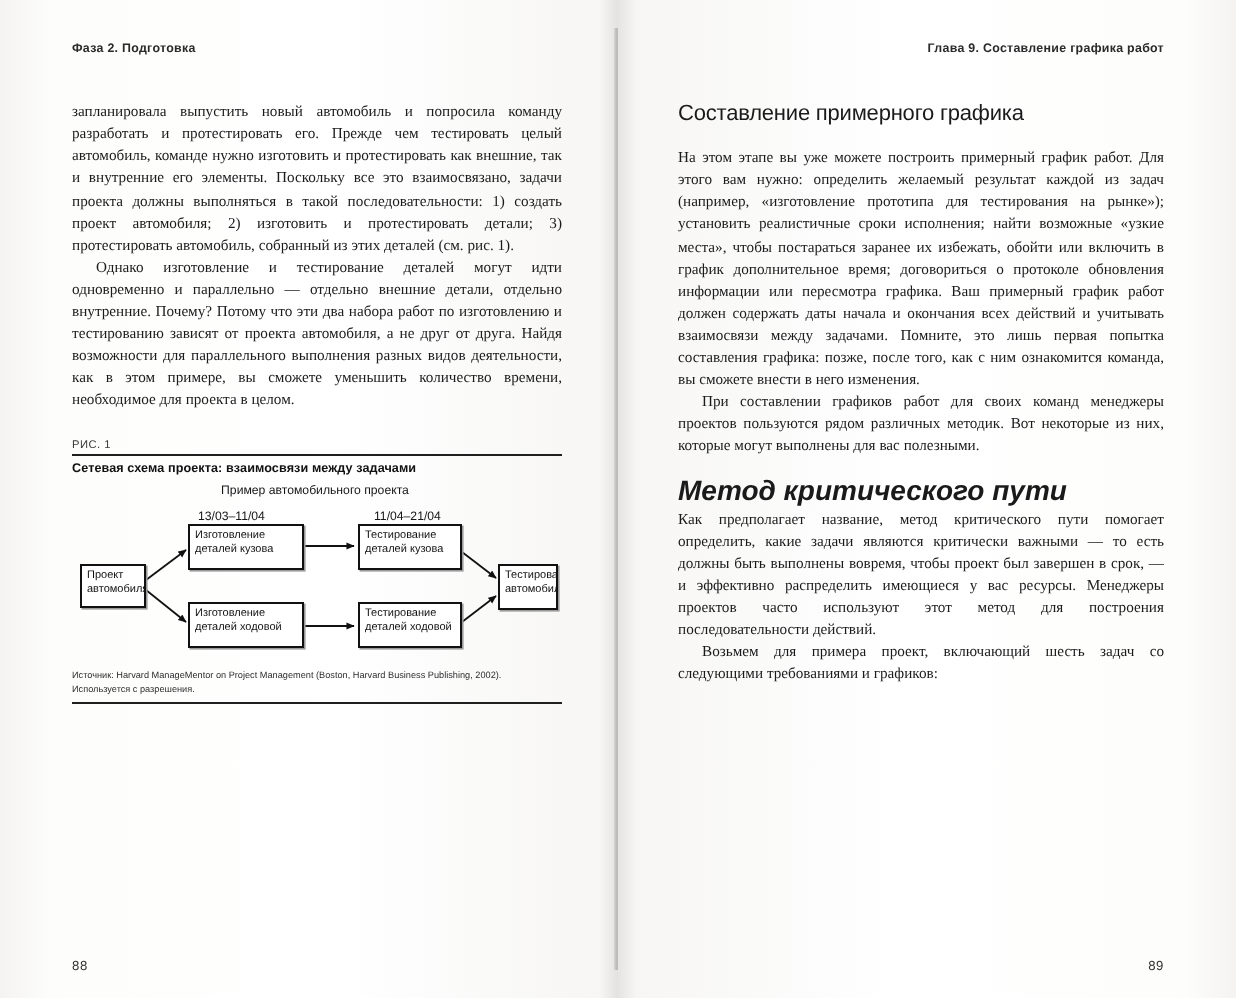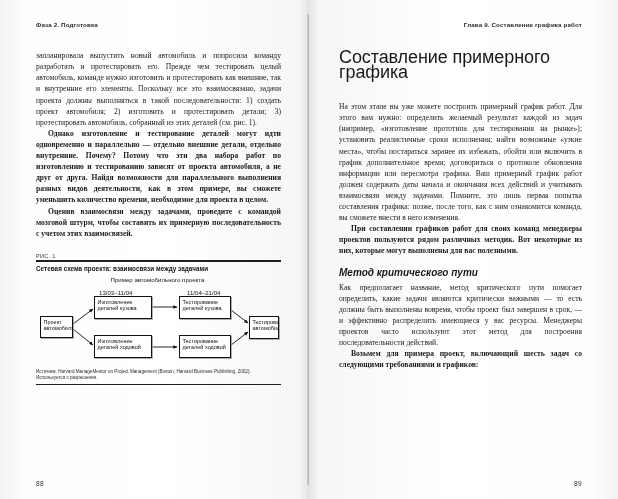--- a/index.html
+++ b/index.html
@@ -63,34 +63,33 @@
     margin: 0;
     font-size: 7.6px;
     line-height: 11.1px;
     text-align: justify;
     color: #1b1b1b;
     text-indent: 0;
     hyphens: none;
   }
   p.body.indent {
     text-indent: 12px;
-    font-weight: bold;
   }
   h1.chapter-title {
-    margin: 0 0 21px 0;
-    font-size: 18px;
+    margin: 0 0 8px 0;
+    font-size: 11px;
     font-weight: normal;
     font-family: "Liberation Sans", sans-serif;
     color: #1a1a1a;
     letter-spacing: -0.1px;
     line-height: 15px;
   }
   h2.subhead {
     margin: 11px 0 4px 0;
-    font-size: 10px;
+    font-size: 14px;
     font-weight: bold;
     font-style: italic;
     font-family: "Liberation Sans", sans-serif;
     color: #1a1a1a;
     line-height: 10px;
   }
   .fig-block {
     margin-top: 14px;
   }
   .fig-label {
@@ -184,21 +183,20 @@
 </head>
 <body>
 
 <div class="spread">
 
   <div class="page page-left">
     <div class="running-head">Фаза 2.  Подготовка</div>
 
     <p class="body">запланировала выпустить новый автомобиль и попросила команду разработать и протестировать его. Прежде чем тестировать целый автомобиль, команде нужно изготовить и протестировать как внешние, так и внутренние его элементы. Поскольку все это взаимосвязано, задачи проекта должны выполняться в такой последовательности: 1) создать проект автомобиля; 2) изготовить и протестировать детали; 3) протестировать автомобиль, собранный из этих деталей (см. рис. 1).</p>
     <p class="body indent">Однако изготовление и тестирование деталей могут идти одновременно и параллельно — отдельно внешние детали, отдельно внутренние. Почему? Потому что эти два набора работ по изготовлению и тестированию зависят от проекта автомобиля, а не друг от друга. Найдя возможности для параллельного выполнения разных видов деятельности, как в этом примере, вы сможете уменьшить количество времени, необходимое для проекта в целом.</p>
-    <p class="body indent">Оценив взаимосвязи между задачами, проведите с командой мозговой штурм, чтобы составить их примерную последовательность с учетом этих взаимосвязей.</p>
 
     <div class="fig-block">
       <div class="fig-label">РИС. 1</div>
       <div class="fig-rule"></div>
       <div class="fig-caption">Сетевая схема проекта: взаимосвязи между задачами</div>
 
       <div class="fig-canvas">
         <div class="diagram-title">Пример автомобильного проекта</div>
 
         <div class="date-label" style="left:64px; top:13px;">13/03–11/04</div>

